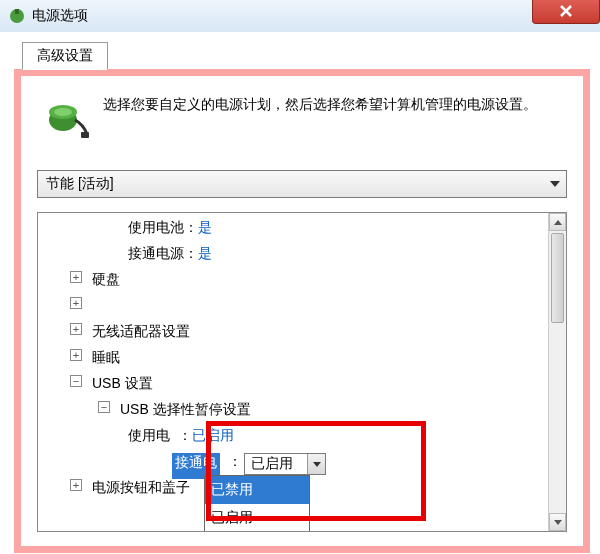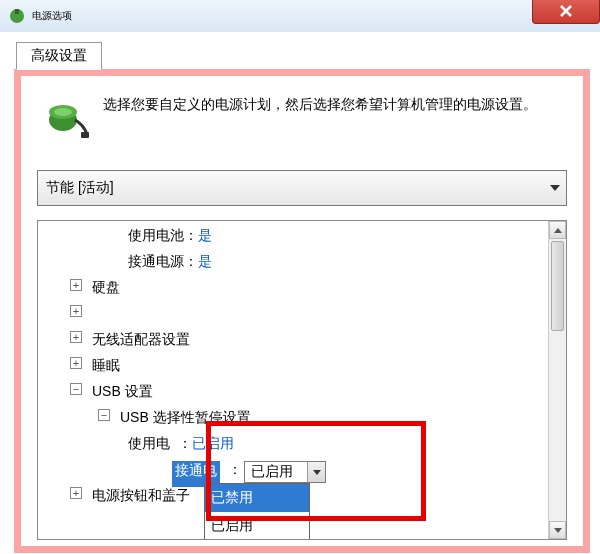--- a/index.html
+++ b/index.html
@@ -20,21 +20,21 @@
     display: flex;
     align-items: center;
     padding: 0 8px;
     position: relative;
   }
   .titlebar-icon {
     width: 18px; height: 18px;
     margin-right: 6px;
     display:flex;align-items:center;justify-content:center;
   }
-  .titlebar-text { color: #000; font-size: 10px; }
+  .titlebar-text { color: #000; font-size: 14px; }
   .close-btn {
     position: absolute;
     right: 0;
     top: -2px;
     width: 68px;
     height: 26px;
     background: linear-gradient(to bottom, #e06058, #c83c30);
     border: 1px solid #8a2820;
     border-top: none;
     border-radius: 0 0 4px 4px;
@@ -51,21 +51,21 @@
     position: relative;
   }
   .tab {
     display: inline-block;
     border: 1px solid #999;
     border-bottom: 1px solid #fff;
     padding: 4px 14px;
     background: #fff;
     position: relative;
     z-index: 2;
-    margin-left: 2px;
+    margin-left: 8px;
     font-size: 14px;
   }
   .tab-panel {
     border: 7px solid #fca5a5;
     margin-top: -1px;
     padding: 14px 16px 10px 16px;
     height: calc(100% - 28px);
     position: relative;
     background:#fff;
   }
@@ -74,21 +74,21 @@
     gap: 14px;
     margin-bottom: 28px;
   }
   .intro-icon {
     width: 52px; height: 52px;
     flex-shrink: 0;
   }
   .intro-text { line-height: 1.5; padding-top:4px;}
   .plan-select {
     border: 1px solid #7a7a7a;
-    height: 36px;
+    height: 28px;
     display: flex;
     align-items: center;
     justify-content: space-between;
     padding: 0 6px 0 8px;
     margin-bottom: 14px;
     background: linear-gradient(to bottom,#fafafa,#e6e6e6);
   }
   .plan-select .arrow {
     width: 0; height: 0;
     border-left: 5px solid transparent;

